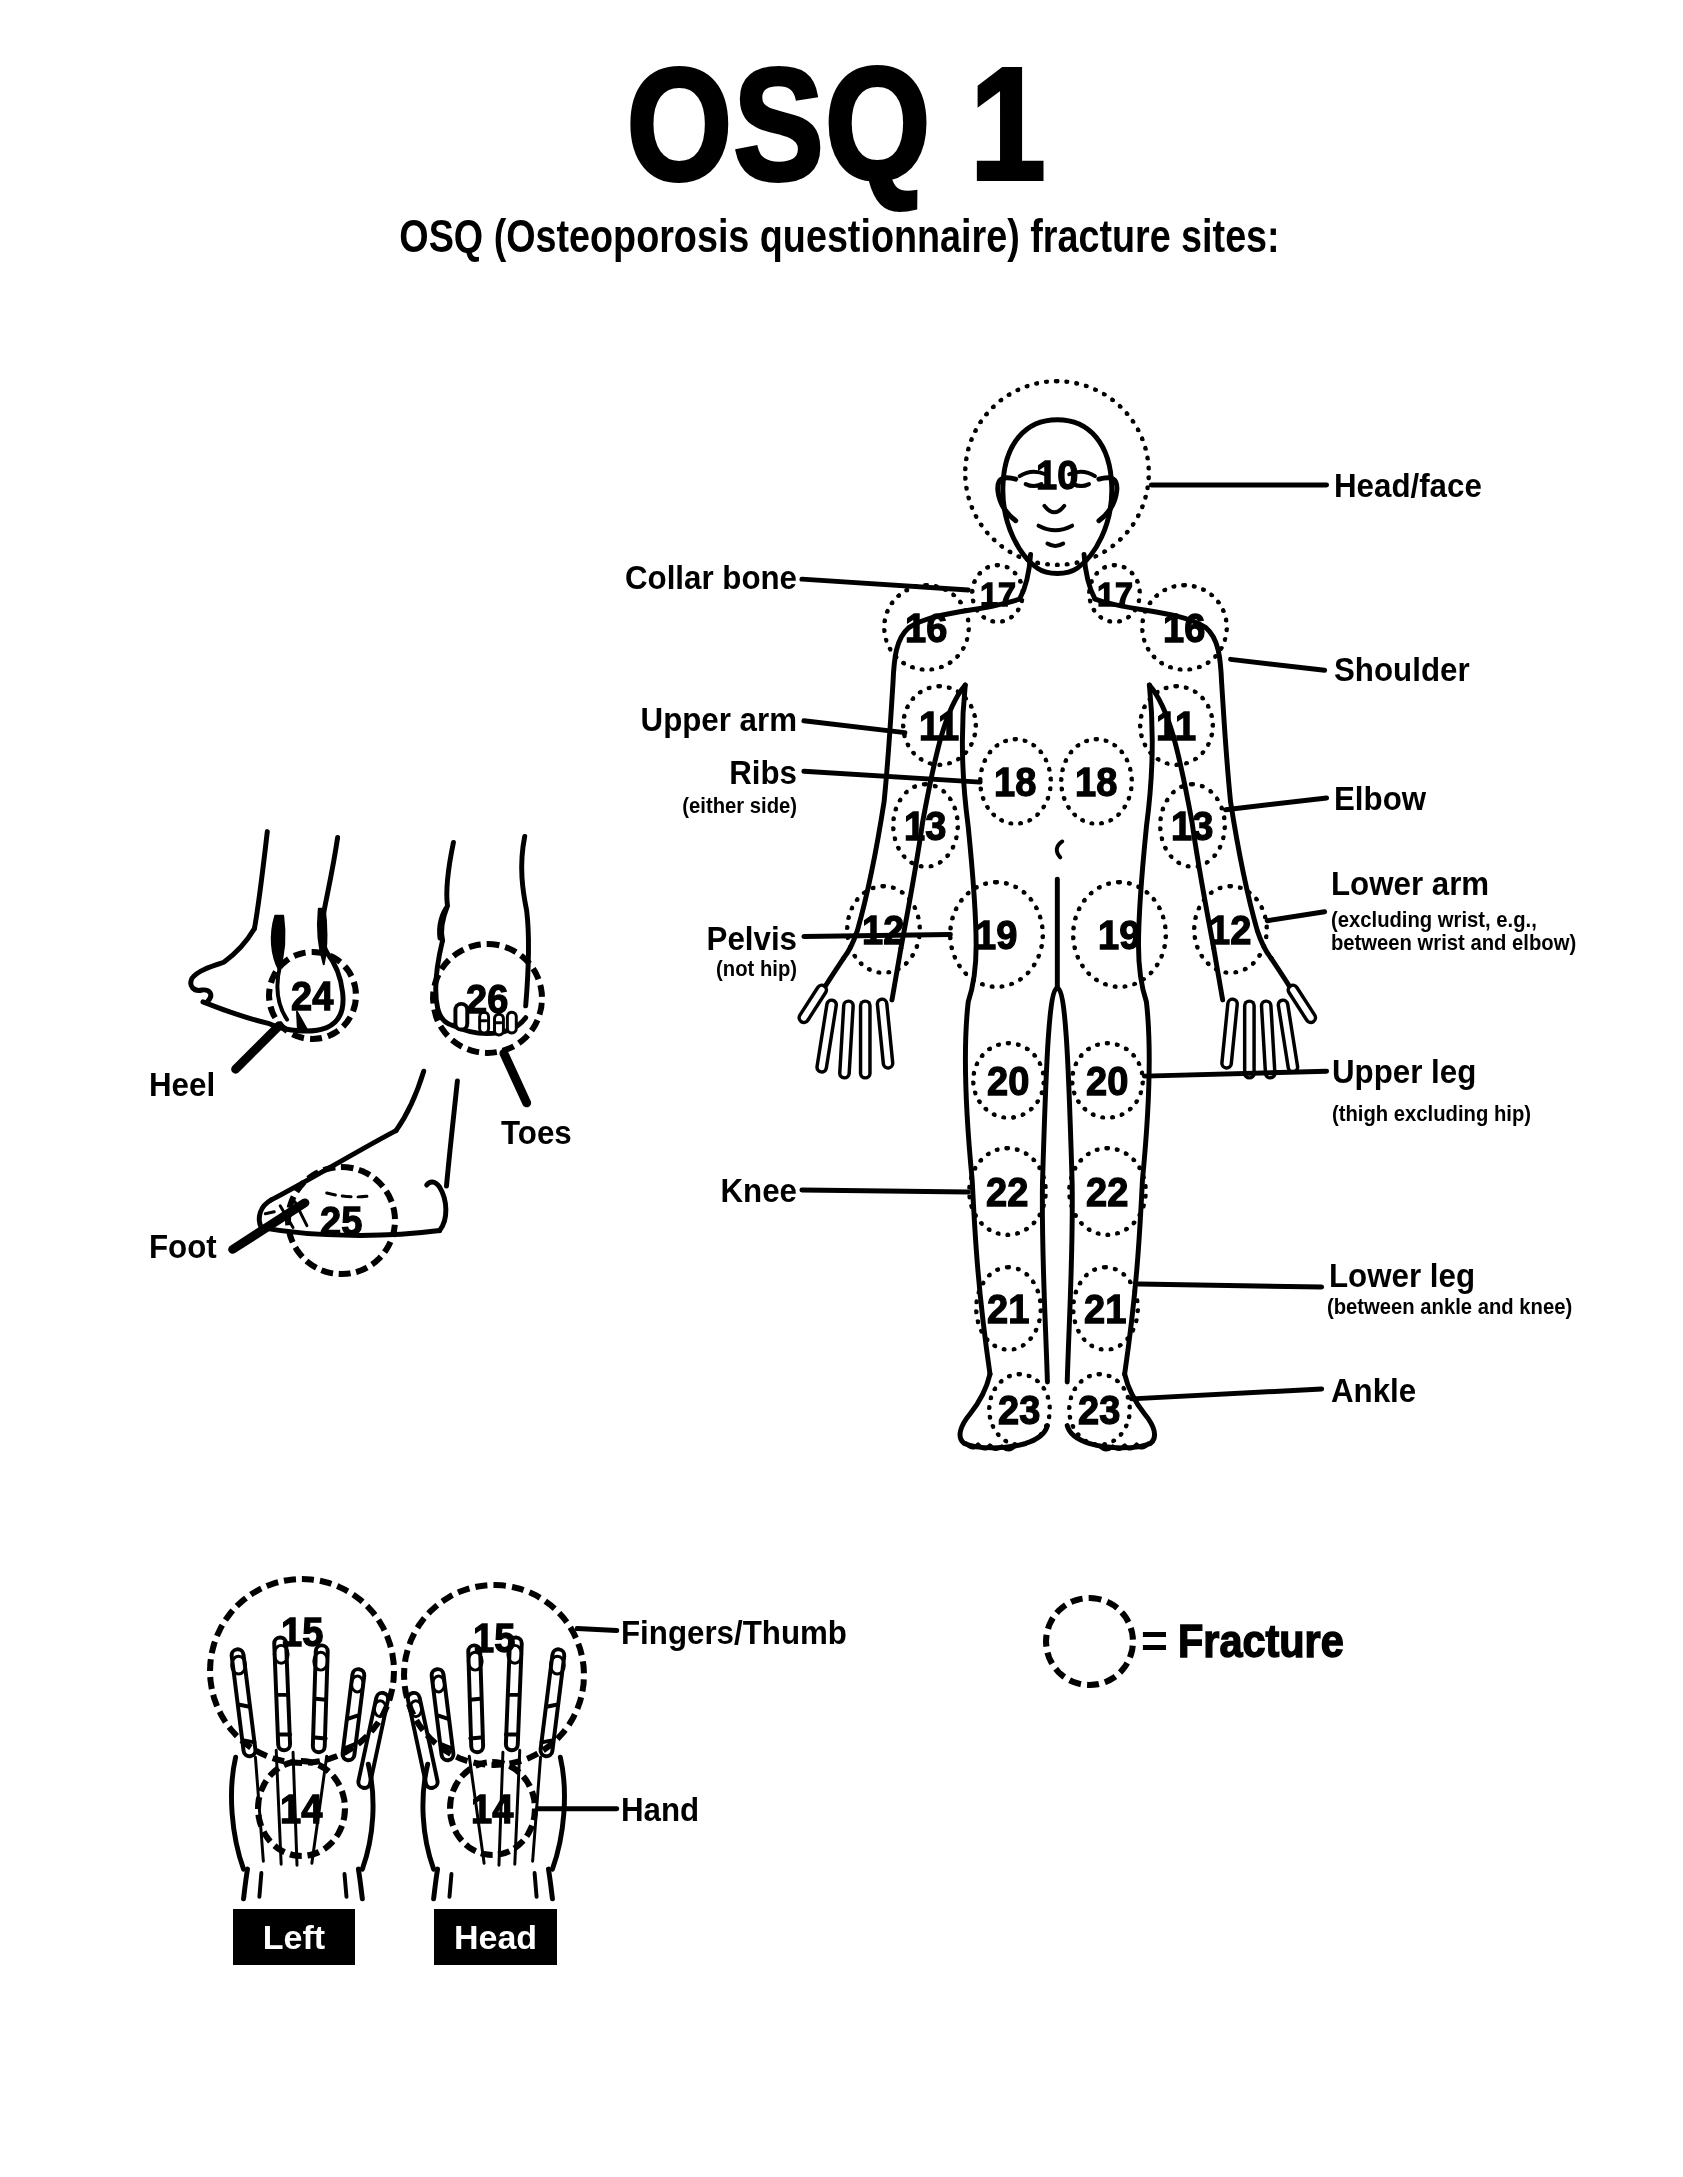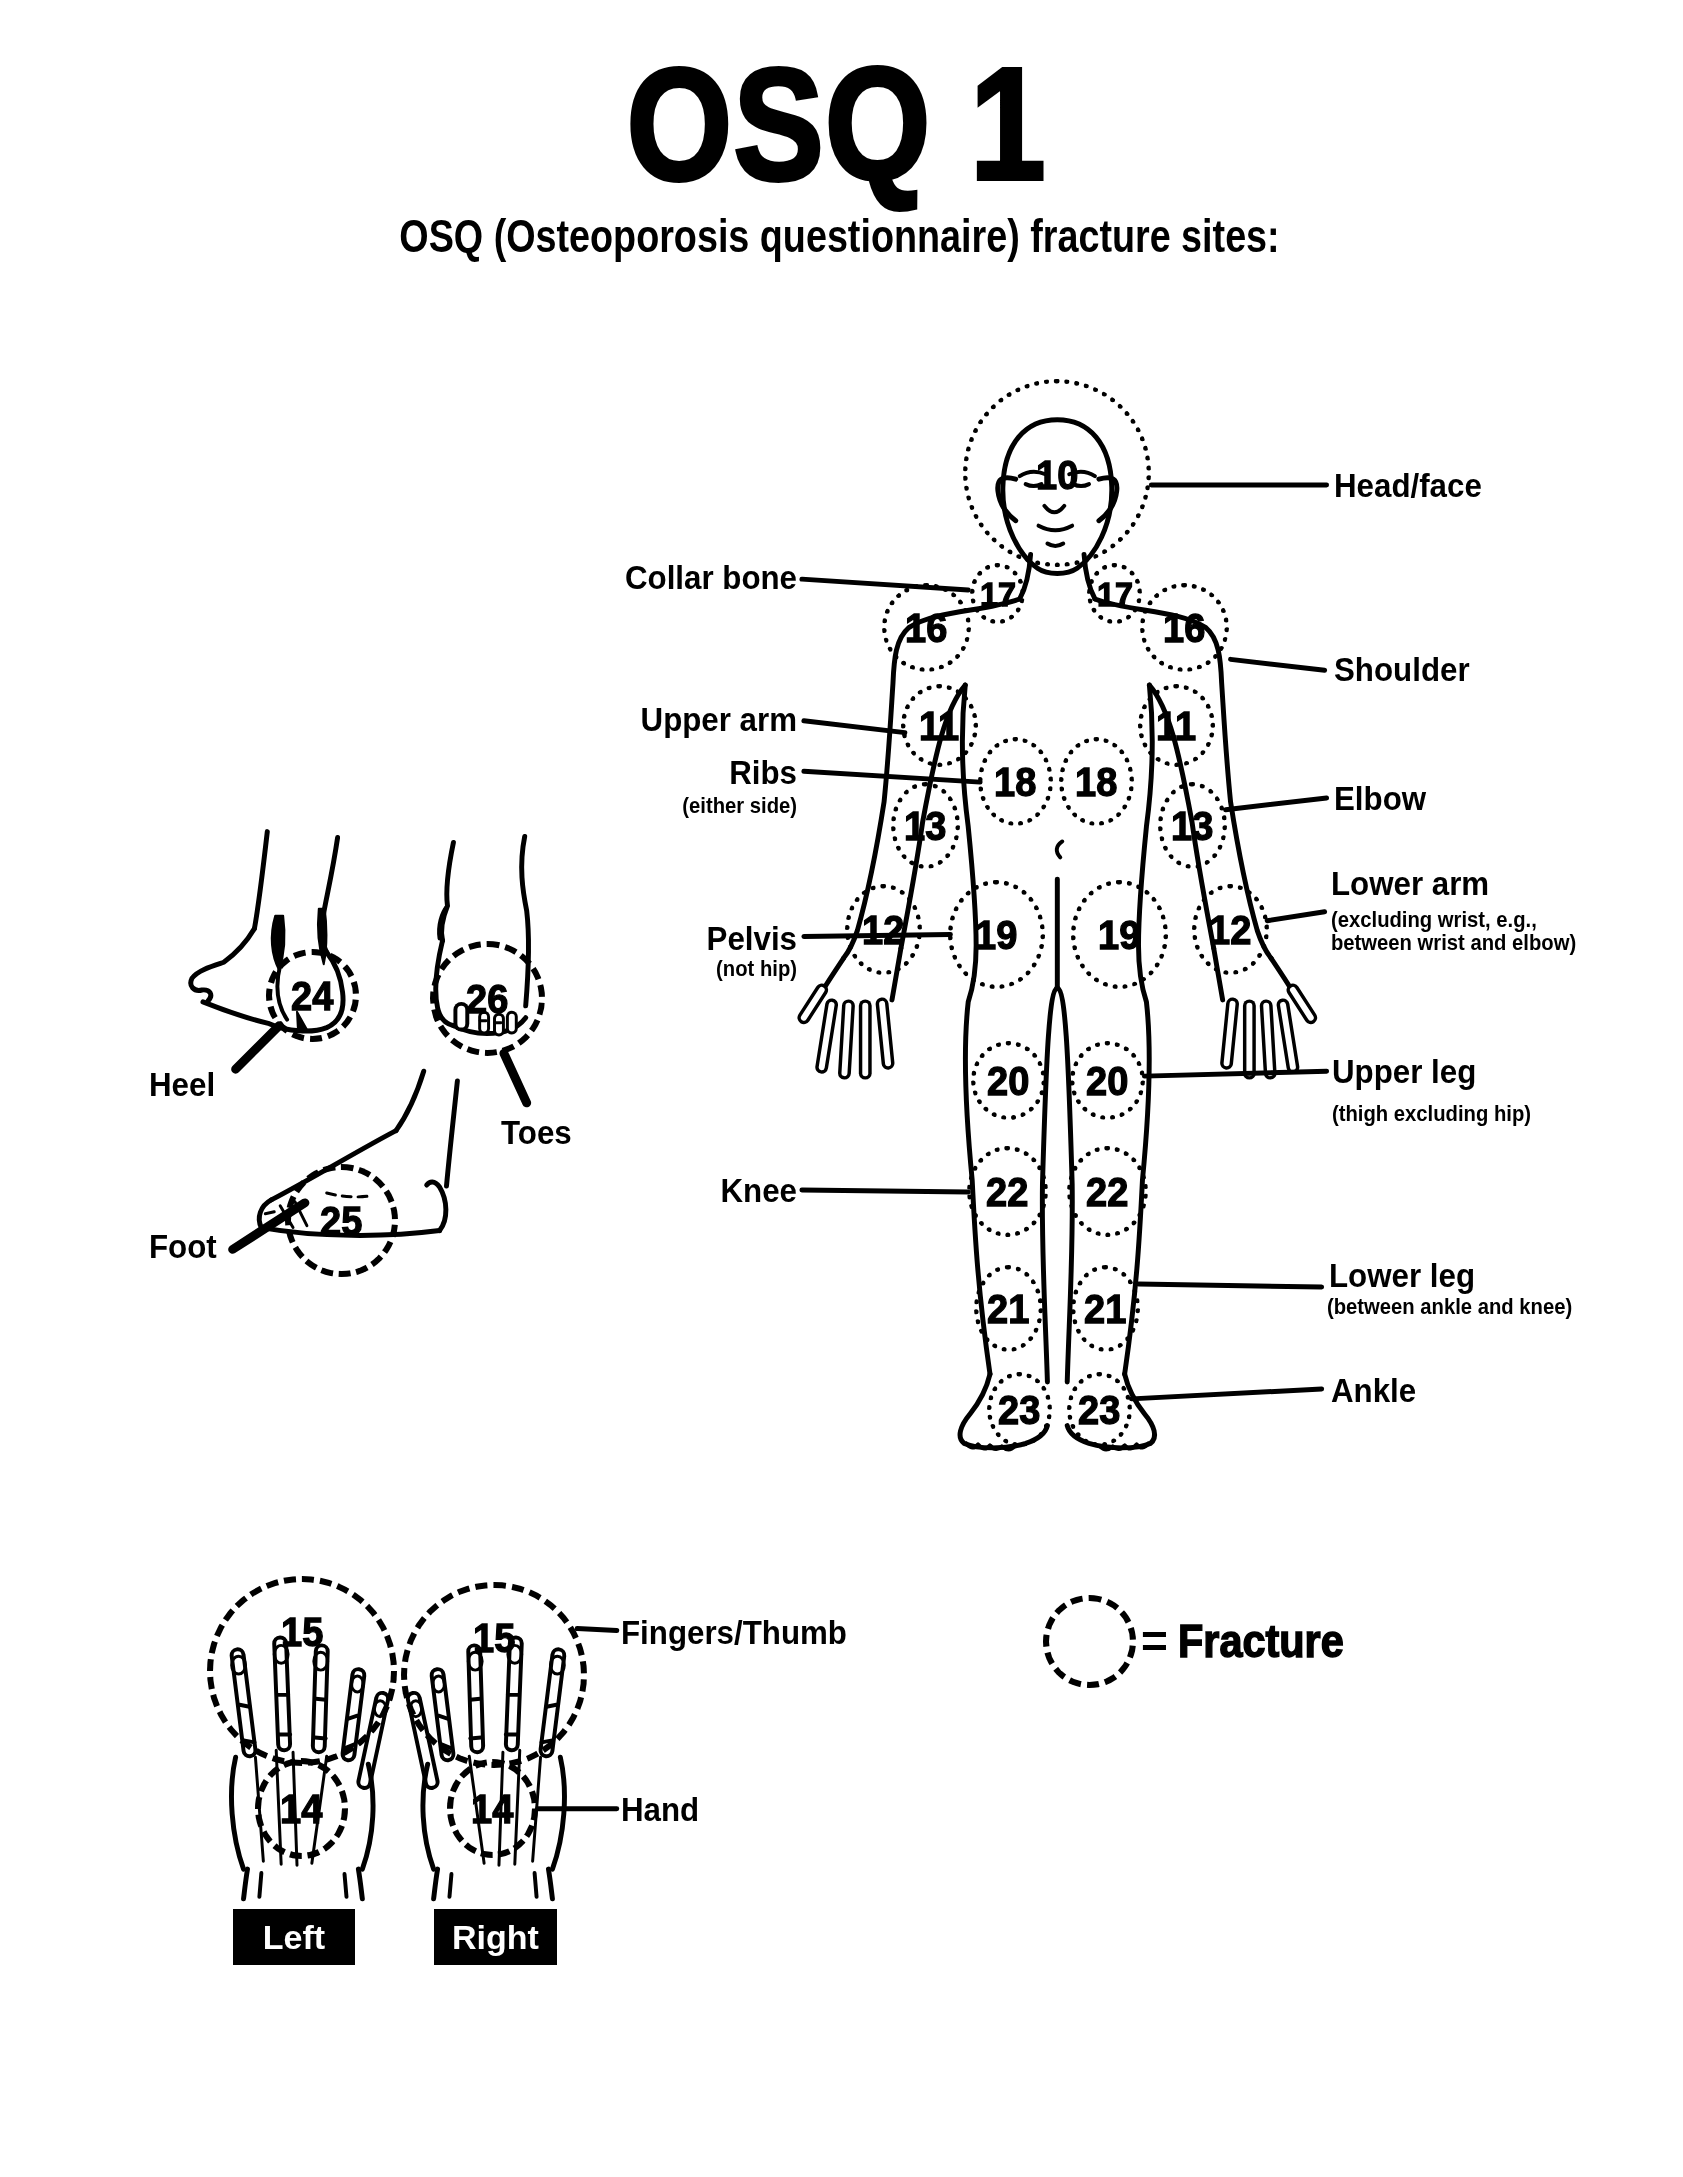--- a/index.html
+++ b/index.html
@@ -359,16 +359,16 @@
   <div class="lbl" style="left:621px;top:1615px">Fingers/Thumb</div>
   <div class="lbl" style="left:621px;top:1792px">Hand</div>
 
   <div class="site dash" style="left:1043px;top:1595px;width:93px;height:93px"></div>
   <div class="legend-row">
     <span>=</span>
     <span class="frac">Fracture</span>
   </div>
 
   <div class="tag" style="left:233px;top:1909px;width:122px;height:56px">Left</div>
-  <div class="tag" style="left:434px;top:1909px;width:123px;height:56px">Right</div>
+  <div class="tag" style="left:434px;top:1909px;width:123px;height:56px">Head</div>
 
 </div>
 
 
 </body></html>

